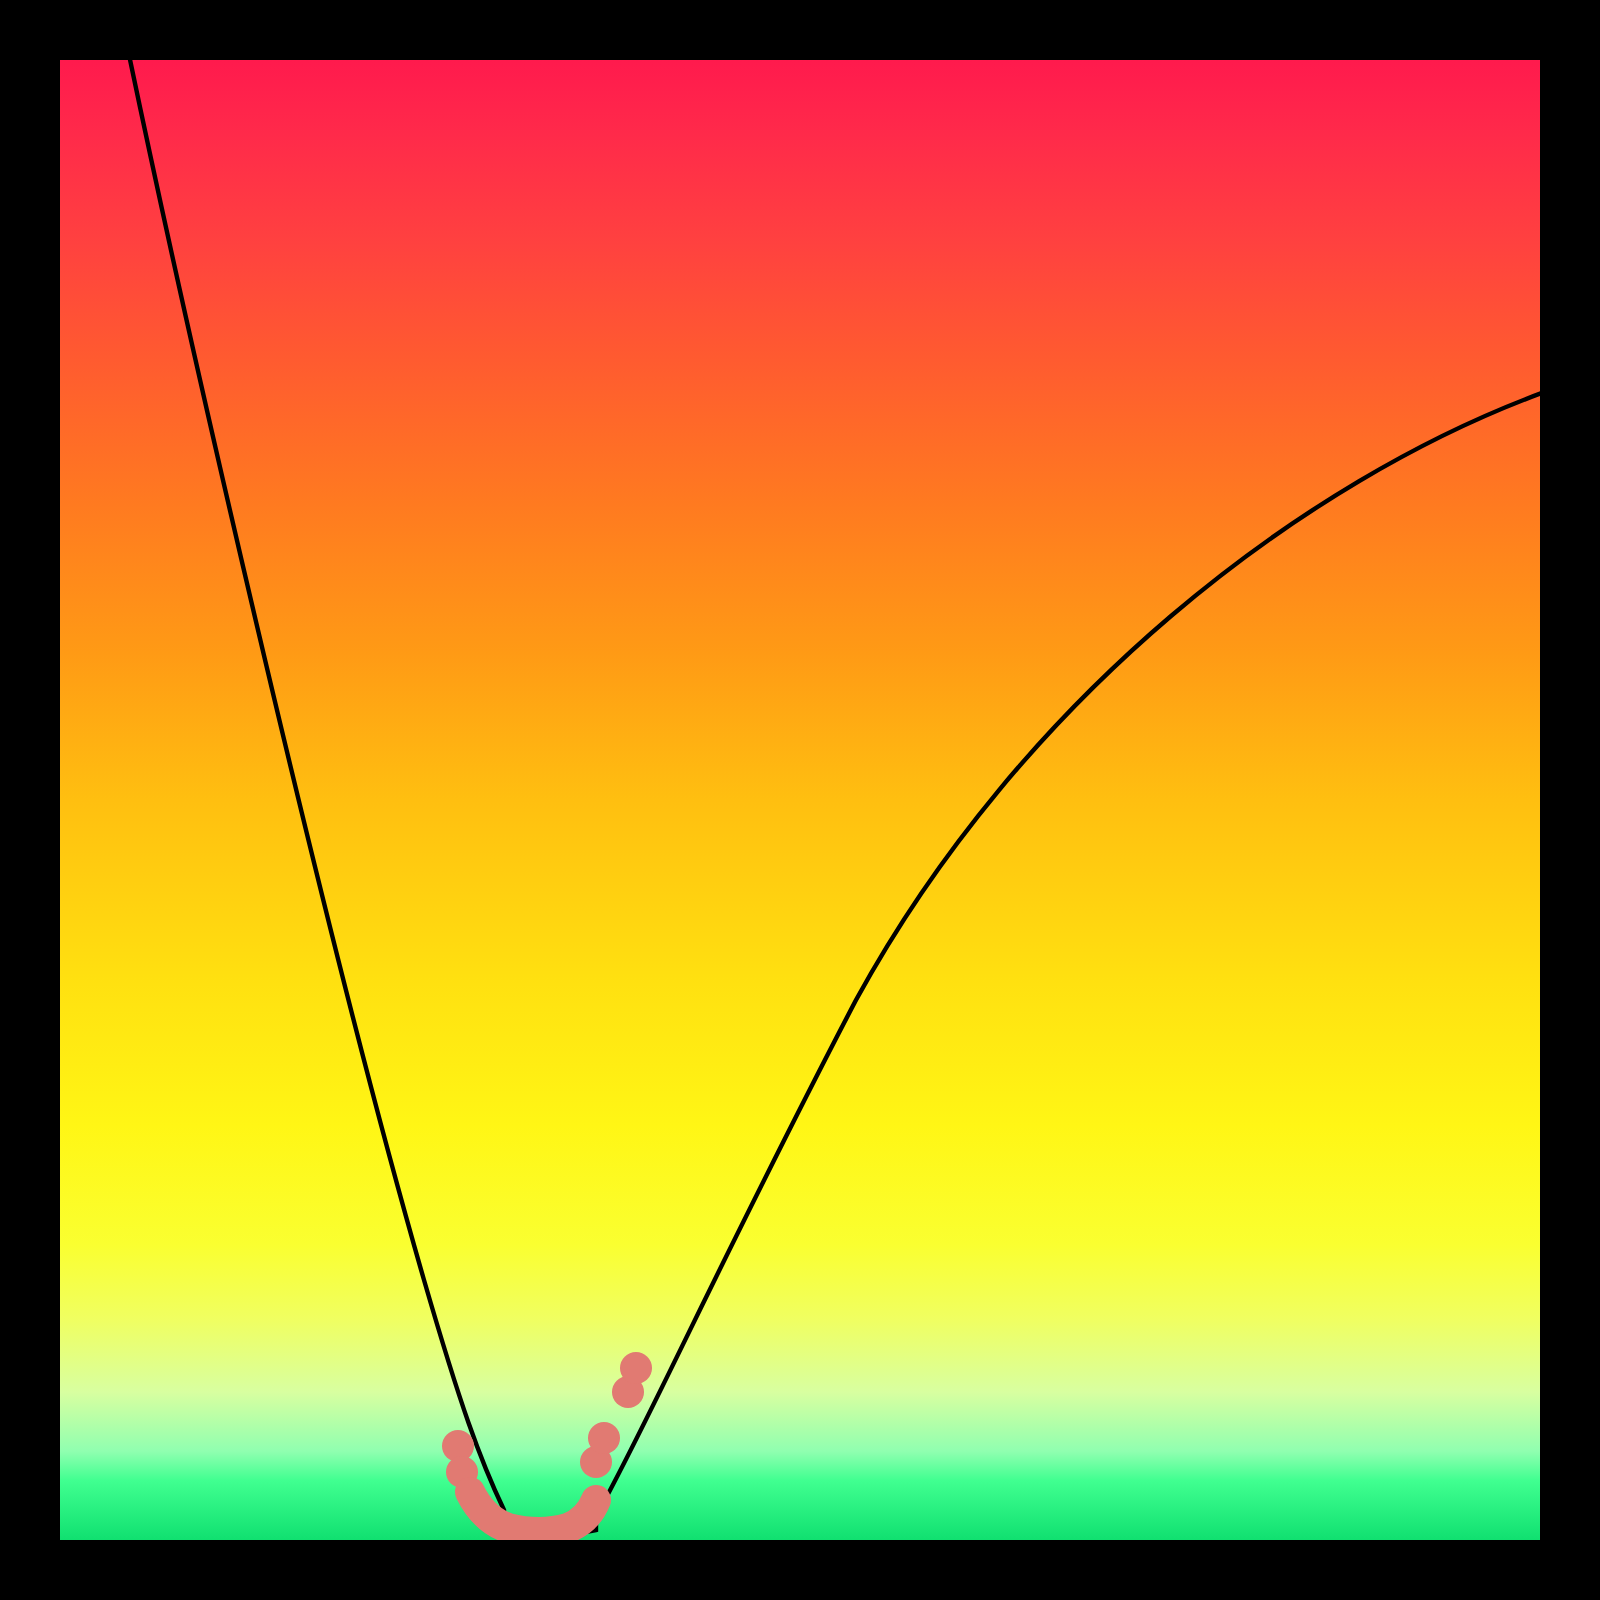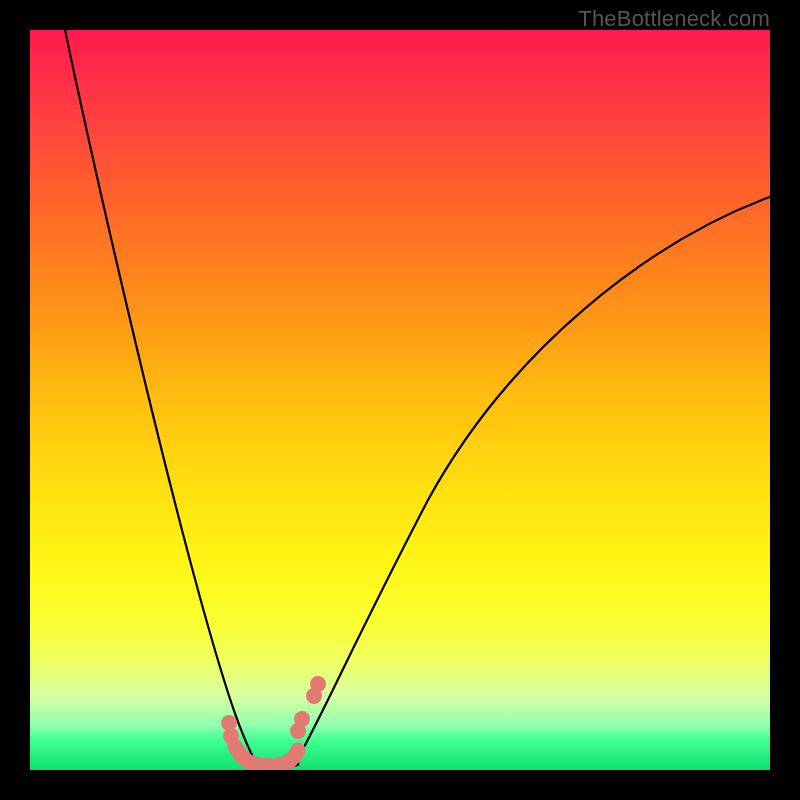--- a/index.html
+++ b/index.html
@@ -58,21 +58,20 @@
     top: 0;
     left: 0;
     width: 740px;
     height: 740px;
   }
 </style>
 </head>
 <body>
 
 <div class="frame">
-  <div class="attribution">TheBottleneck.com</div>
 
   <div class="plot-area">
     <svg class="curves" viewBox="0 0 740 740" preserveAspectRatio="none">
 
       <path d="M 34,-5
                C 60,120 130,430 182,610
                C 200,672 210,700 222,725
                L 222,735
                Q 245,740 268,735
                L 268,728

